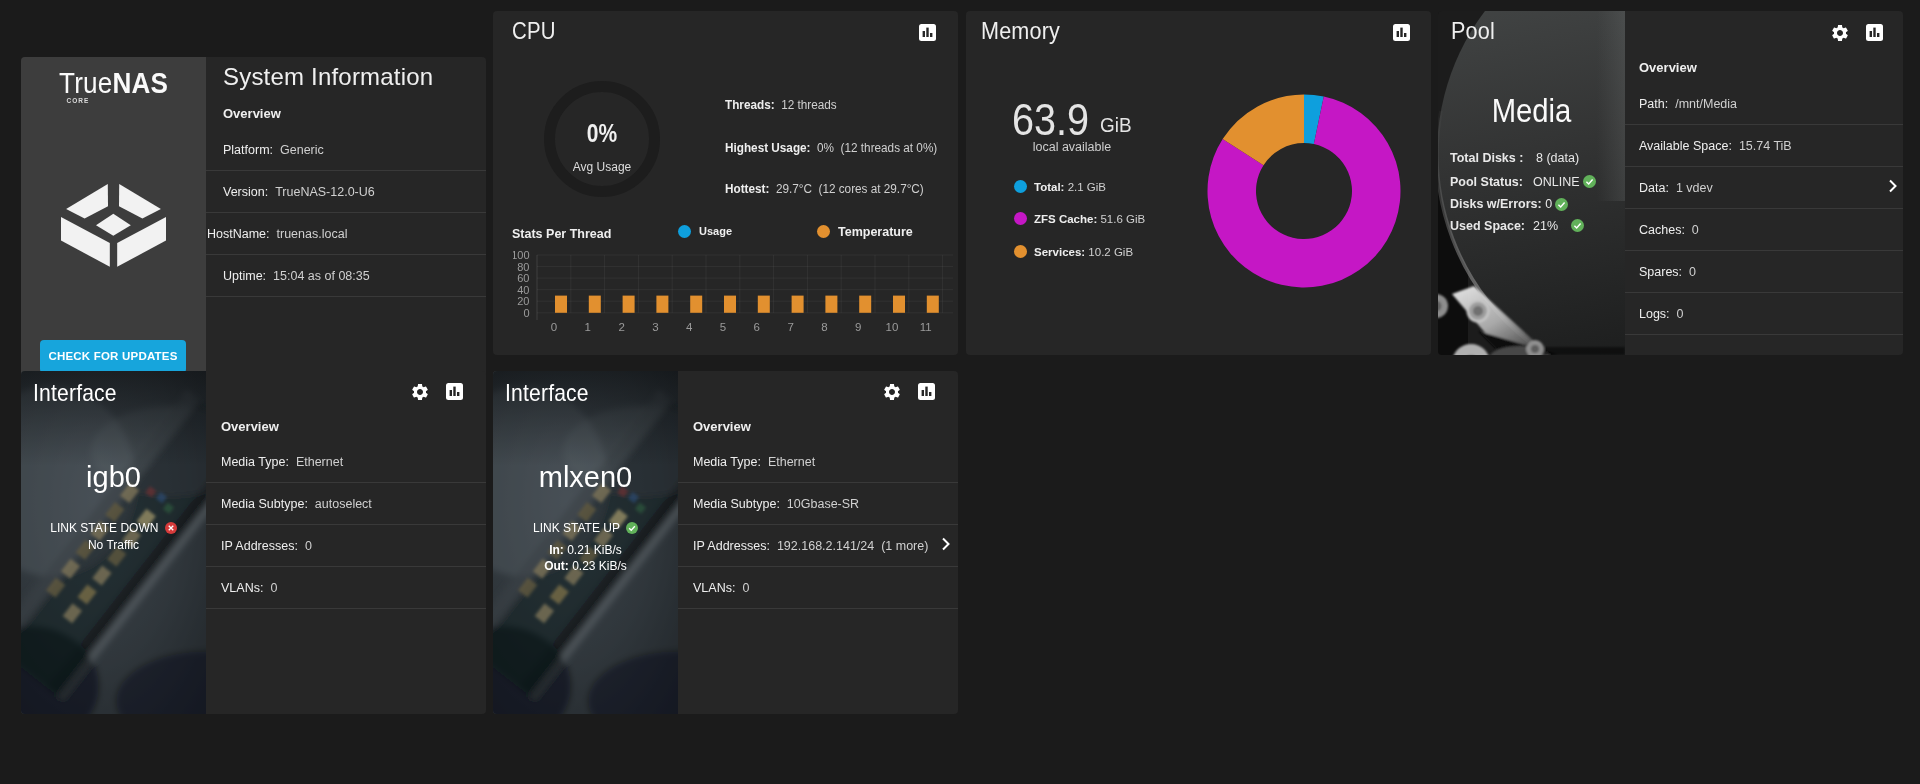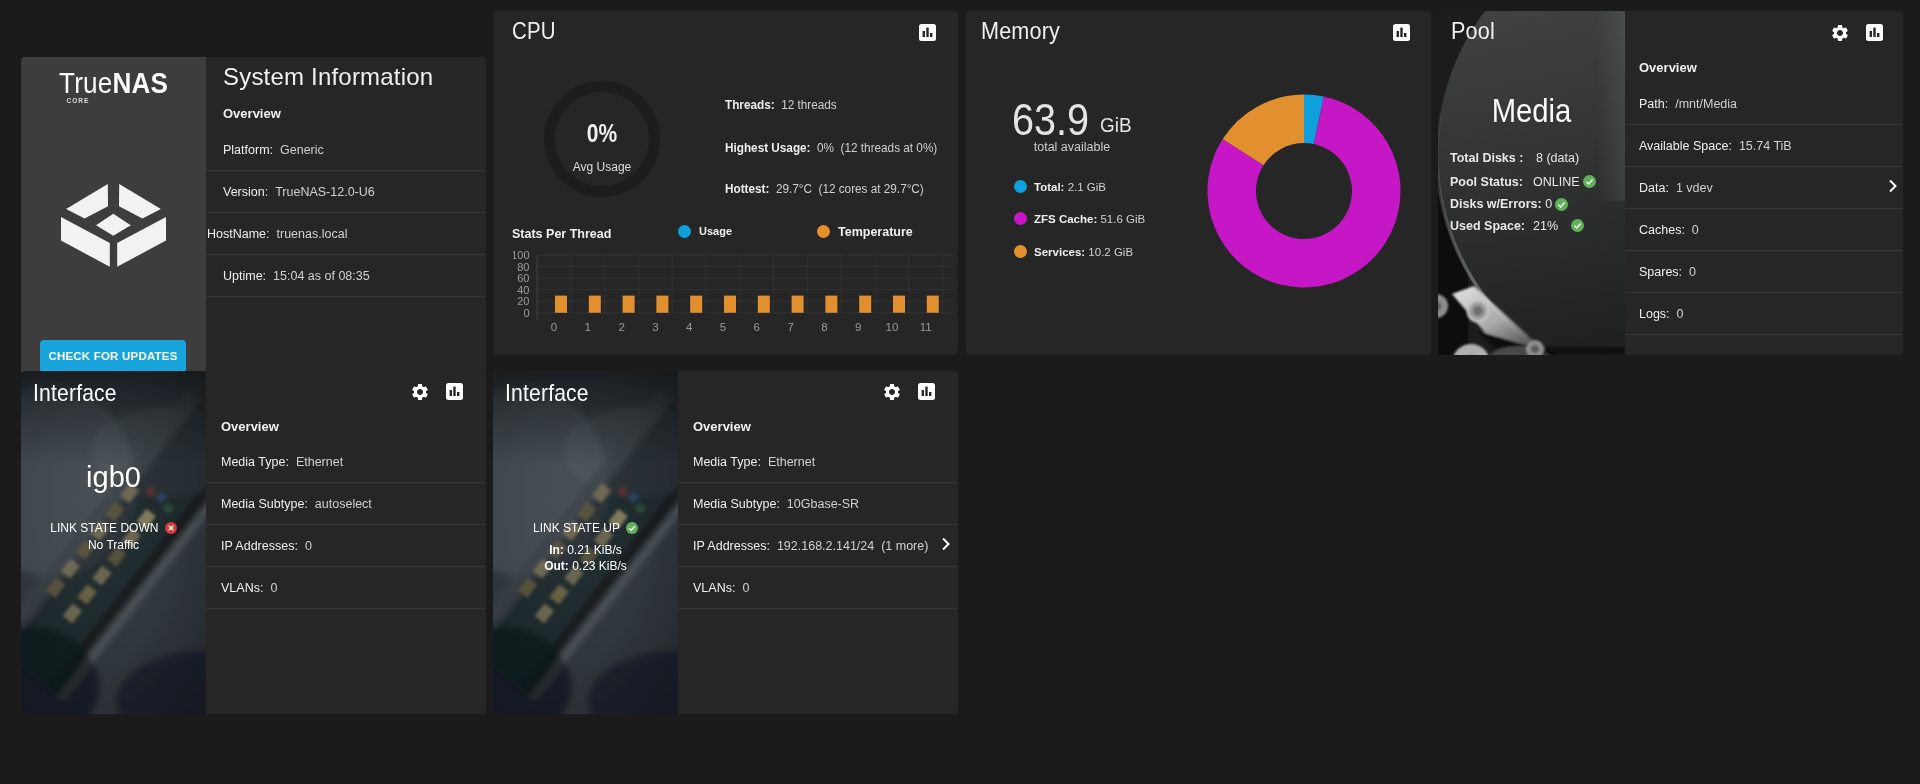--- a/index.html
+++ b/index.html
@@ -129,21 +129,21 @@
 
 <div class="card" style="left:966px; top:11px; width:465px; height:344px;">
   <div class="title" style="left:15px; top:6px; transform:scaleX(0.9); transform-origin:left top;">Memory</div>
   <svg class="ico" style="left:427px; top:13px;" viewBox="0 0 17 17">
       <rect x="0" y="0" width="17" height="17" rx="2.5" fill="#fff"></rect>
       <rect x="3.6" y="7" width="2.4" height="6" fill="#262626"></rect>
       <rect x="7.3" y="3.6" width="2.4" height="9.4" fill="#262626"></rect>
       <rect x="11" y="9" width="2.4" height="4" fill="#262626"></rect>
     </svg>
   <div class="nw" style="position:absolute; left:46px; top:84px; color:#e4e4e4; transform:scaleX(0.9); transform-origin:0 0;"><span style="font-size:44px; letter-spacing:0;">63.9 </span><span style="font-size:21px; display:inline-block; transform:translateY(-3.5px);">GiB</span></div>
-  <div style="position:absolute; left:0px; top:129px; width:212px; text-align:center; font-size:12.5px; color:#cecece;">total available</div>
+  <div style="position:absolute; left:0px; top:129px; width:212px; text-align:center; font-size:12.5px; color:#cecece;">local available</div>
   <div style="position:absolute; left:48px; top:170px; font-size:11.5px; color:#d0d0d0;"><span class="dot" style="background:#0e9fdd; margin-right:7px; margin-top:-2px;"></span><b style="color:#eee;">Total:</b> 2.1 GiB</div>
   <div style="position:absolute; left:48px; top:202px; font-size:11.5px; color:#d0d0d0;"><span class="dot" style="background:#c517c5; margin-right:7px; margin-top:-2px;"></span><b style="color:#eee;">ZFS Cache:</b> 51.6 GiB</div>
   <div style="position:absolute; left:48px; top:234.5px; font-size:11.5px; color:#d0d0d0;"><span class="dot" style="background:#e2902f; margin-right:7px; margin-top:-2px;"></span><b style="color:#eee;">Services:</b> 10.2 GiB</div>
   <svg style="position:absolute; left:241px; top:83px;" width="194" height="194" viewBox="0 0 194 194">
     <path d="M97.00 0.50 A96.5 96.5 0 0 1 116.78 2.55 L106.84 50.02 A48.0 48.0 0 0 0 97.00 49.00 Z" fill="#0e9fdd"></path>
     <path d="M116.78 2.55 A96.5 96.5 0 1 1 15.64 45.10 L56.53 71.18 A48.0 48.0 0 1 0 106.84 50.02 Z" fill="#c517c5"></path>
     <path d="M15.64 45.10 A96.5 96.5 0 0 1 97.00 0.50 L97.00 49.00 A48.0 48.0 0 0 0 56.53 71.18 Z" fill="#e2902f"></path>
   </svg>
 </div>
 
@@ -357,20 +357,21 @@
           <rect x="93" y="248" width="12" height="16"></rect>
         </g>
         <rect x="82" y="108" width="8" height="8" fill="rgba(200,60,60,0.5)"></rect>
         <rect x="94" y="106" width="8" height="8" fill="rgba(60,120,200,0.5)"></rect>
         <rect x="106" y="110" width="8" height="8" fill="rgba(70,160,90,0.45)"></rect>
       </g>
       <rect width="185" height="343" fill="rgba(18,22,26,0.34)"></rect>
       <rect width="185" height="95" fill="url(#topshade)"></rect>
     </svg>
     <div class="title" style="left:12px; top:7.5px; color:#fff; transform:scaleX(0.88); transform-origin:left top;">Interface</div>
+    <div style="position:absolute; left:0; top:90px; width:185px; text-align:center; font-size:29px; color:#fff;">mlxen0</div>
     <div style="position:absolute; left:0; top:150px; width:185px; text-align:center; font-size:12px; color:#fff; white-space:nowrap;">LINK STATE UP <svg style="vertical-align:-2px; margin-left:3px;" width="12" height="12" viewBox="0 0 16 16">
           <circle cx="8" cy="8" r="8" fill="#61b15a"></circle>
           <path d="M4.2 8.2 L7 11 L11.8 5.6" stroke="#fff" stroke-width="1.8" fill="none"></path>
         </svg></div>
     <div style="position:absolute; left:0; top:172px; width:185px; text-align:center; font-size:12px; color:#fff; white-space:nowrap;"><b>In:</b> 0.21 KiB/s</div>
     <div style="position:absolute; left:0; top:188px; width:185px; text-align:center; font-size:12px; color:#fff; white-space:nowrap;"><b>Out:</b> 0.23 KiB/s</div>
   </div>
   <div style="position:absolute; left:185px; top:0; width:280px; height:343px;">
     <svg class="gear" style="left:204px; top:11px;" viewBox="0 0 24 24" fill="#fff">
         <path d="M19.14,12.94c0.04-0.3,0.06-0.61,0.06-0.94c0-0.32-0.02-0.64-0.07-0.94l2.03-1.58c0.18-0.14,0.23-0.41,0.12-0.61 l-1.92-3.32c-0.12-0.22-0.37-0.29-0.59-0.22l-2.39,0.96c-0.5-0.38-1.03-0.7-1.62-0.94L14.4,2.81c-0.04-0.24-0.24-0.41-0.48-0.41 h-3.84c-0.24,0-0.43,0.17-0.47,0.41L9.25,5.35C8.66,5.59,8.12,5.92,7.63,6.29L5.24,5.33c-0.22-0.08-0.47,0-0.59,0.22L2.74,8.87 C2.62,9.08,2.66,9.34,2.86,9.48l2.03,1.58C4.84,11.36,4.8,11.69,4.8,12s0.02,0.64,0.07,0.94l-2.03,1.58 c-0.18,0.14-0.23,0.41-0.12,0.61l1.92,3.32c0.12,0.22,0.37,0.29,0.59,0.22l2.39-0.96c0.5,0.38,1.03,0.7,1.62,0.94l0.36,2.54 c0.05,0.24,0.24,0.41,0.48,0.41h3.84c0.24,0,0.44-0.17,0.47-0.41l0.36-2.54c0.59-0.24,1.13-0.56,1.62-0.94l2.39,0.96 c0.22,0.08,0.47,0,0.59-0.22l1.92-3.32c0.12-0.22,0.07-0.47-0.12-0.61L19.14,12.94z M12,15.6c-1.98,0-3.6-1.62-3.6-3.6 s1.62-3.6,3.6-3.6s3.6,1.62,3.6,3.6S13.98,15.6,12,15.6z"></path>

